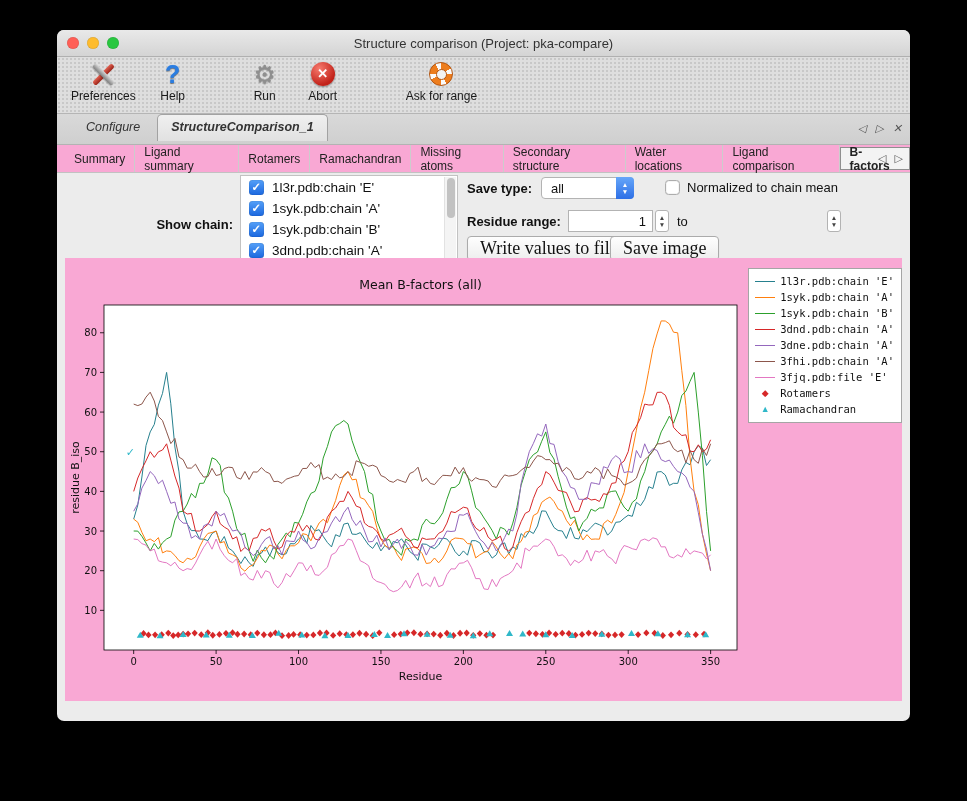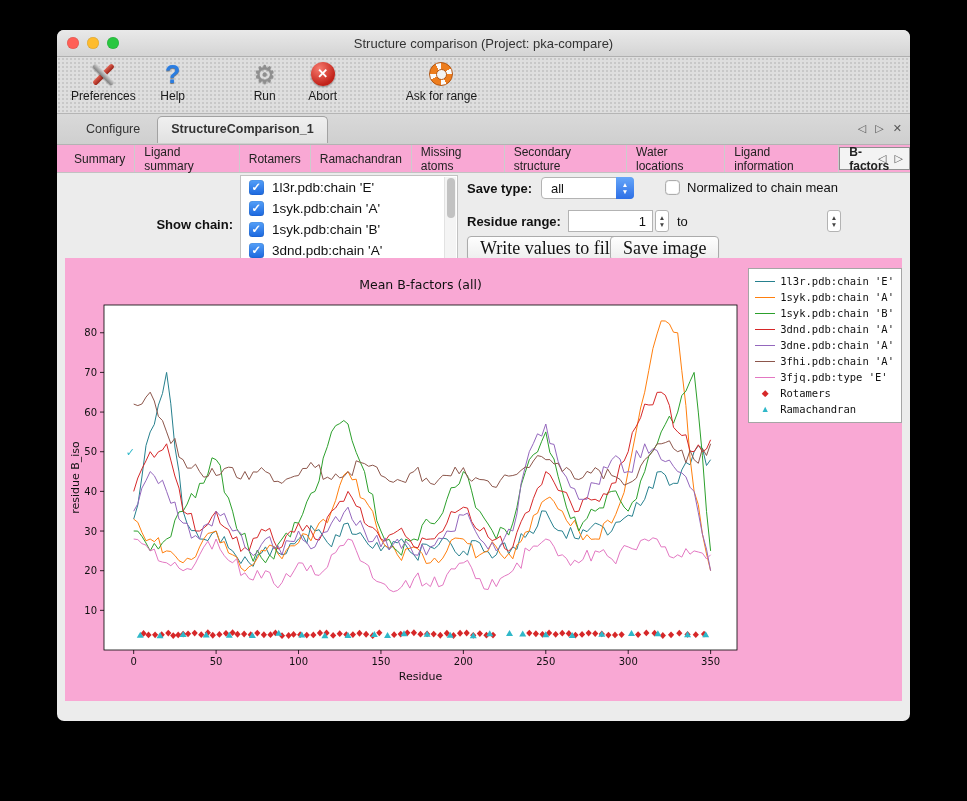--- a/index.html
+++ b/index.html
@@ -35,21 +35,21 @@
      background:radial-gradient(circle at 35% 28%,#f77a6e,#c2231a 70%);box-shadow:0 1px 2px rgba(0,0,0,.4);}
   .icon-abort::after{content:"✕";position:absolute;color:#fff;font-size:13px;font-weight:bold;top:6px;}
   .icon-lifebuoy::before{content:"";position:absolute;width:24px;height:24px;border-radius:50%;
      border:1px solid #b35510;box-sizing:border-box;
      background:conic-gradient(#ed7d1d 0 60deg,#fafafa 60deg 90deg,#ed7d1d 90deg 150deg,#fafafa 150deg 180deg,
                 #ed7d1d 180deg 240deg,#fafafa 240deg 270deg,#ed7d1d 270deg 330deg,#fafafa 330deg 360deg);}
   .icon-lifebuoy::after{content:"";position:absolute;width:9px;height:9px;border-radius:50%;
      background:#f2f2f2;border:1px solid #b35510;}
   
   .tabrow1{height:30px;background:linear-gradient(#d9d9d9,#cfcfcf);border-bottom:1px solid #b3b3b3;
-           display:flex;align-items:center;padding-left:16px;position:relative;}
+           display:flex;align-items:flex-start;padding-left:16px;position:relative;font-style:italic;}
   .tabs-holder{display:flex;align-items:flex-end;gap:4px;}
   .tab1{font-size:12.5px;color:#333;padding:6px 13px 7px;}
   .tab1.active{font-weight:bold;background:linear-gradient(#f0f0f0,#e1e1e1);
                border:1px solid #a2a2a2;border-bottom:none;border-radius:5px 5px 0 0;padding:5px 13px 7px;}
   .tabnav{position:absolute;right:8px;top:8px;display:flex;gap:9px;color:#555;font-size:11px;}
   .navbtn{cursor:default;}
   .tabrow2{height:27px;background:#f9a8d4;border-bottom:1px solid #c2c2c2;display:flex;align-items:center;
            padding-left:8px;position:relative;}
   .tabs-holder2{display:flex;align-items:center;height:100%;}
   .tab2{font-size:12px;color:#222;padding:0 9px;border-right:1px solid #cccccc;
@@ -167,21 +167,21 @@
 
   <div class="tabrow2">
     <div class="tabs-holder2">
         <div class="tab2">Summary</div>
         <div class="tab2">Ligand summary</div>
         <div class="tab2">Rotamers</div>
         <div class="tab2">Ramachandran</div>
         <div class="tab2">Missing atoms</div>
         <div class="tab2">Secondary structure</div>
         <div class="tab2">Water locations</div>
-        <div class="tab2">Ligand information</div>
+        <div class="tab2">Ligand comparison</div>
         <div class="tab2 active">B-factors</div>
       </div>
     <div class="tabnav2">
       <span class="navbtn">◁</span>
       <span class="navbtn">▷</span>
     </div>
   </div>
 
   <div class="controls">
     <div class="show-chains-label">Show chain:</div>
@@ -413,21 +413,21 @@
         <div class="leg">
           <span class="leg-line" style="border-top-color: rgb(148, 103, 189);"></span>
           <span class="leg-text">3dne.pdb:chain 'A'</span>
         </div>
         <div class="leg">
           <span class="leg-line" style="border-top-color: rgb(140, 86, 75);"></span>
           <span class="leg-text">3fhi.pdb:chain 'A'</span>
         </div>
         <div class="leg">
           <span class="leg-line" style="border-top-color: rgb(227, 119, 194);"></span>
-          <span class="leg-text">3fjq.pdb:type 'E'</span>
+          <span class="leg-text">3fjq.pdb:file 'E'</span>
         </div>
         <div class="leg">
           <span class="leg-glyph" style="color: rgb(214, 39, 40);">◆</span>
           <span class="leg-text">Rotamers</span>
         </div>
         <div class="leg">
           <span class="leg-glyph" style="color: rgb(47, 184, 201);">▲</span>
           <span class="leg-text">Ramachandran</span>
         </div>
       </div>

